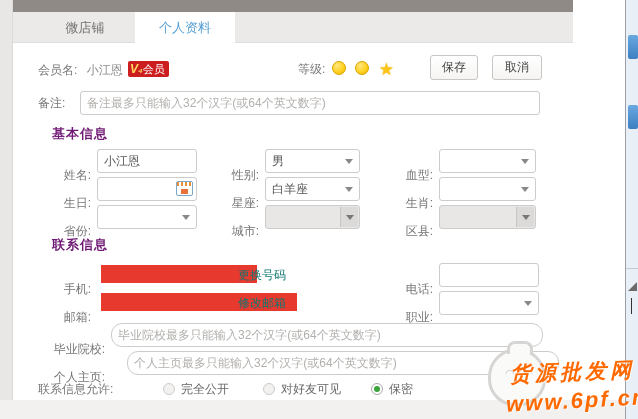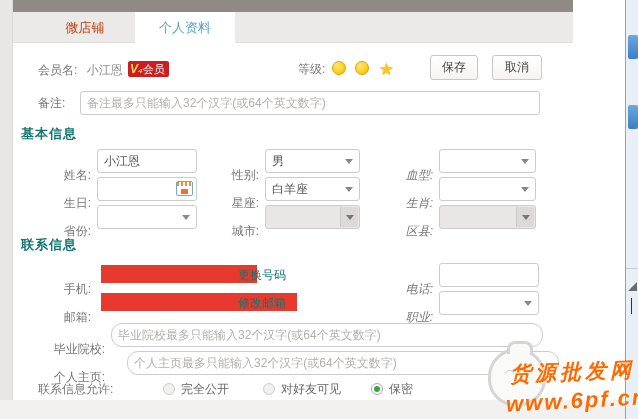--- a/index.html
+++ b/index.html
@@ -5,28 +5,28 @@
   * { margin:0; padding:0; box-sizing:border-box; }
   html,body { width:638px; height:419px; overflow:hidden; }
   body { font-family:"Liberation Sans","DejaVu Sans",sans-serif; font-size:12px; color:#666; background:#fff; position:relative; }
 
   .left-strip { position:absolute; left:0; top:0; width:13px; height:400px; background:#e9e7e5; border-right:1px solid #dcdad8; }
   .bottom-strip { position:absolute; left:0; top:400px; width:638px; height:19px; background:#f2f1ef; }
 
   .dialog { position:absolute; left:13px; top:0; width:560px; height:400px; background:#fff; }
   .topbar { position:absolute; left:0; top:0; width:100%; height:12px; background:#8f8a86; }
   .tabbar { position:absolute; left:0; top:12px; width:100%; height:31px; background:#eceae8; border-bottom:1px solid #e0dedc; }
-  .tab { position:absolute; top:0; height:31px; line-height:31px; text-align:center; font-size:13px; color:#c2410c; cursor:pointer; }
+  .tab { position:absolute; top:0; height:31px; line-height:31px; text-align:center; font-size:13px; color:#737373; cursor:pointer; }
   .tab-shop { left:22px; width:100px; }
   .tab-profile { left:122px; width:100px; background:#fff; color:#56a0d3; }
 
   .content { position:absolute; left:0; top:43px; width:100%; height:357px; background:#fff; }
 
   .lbl { color:#777; }
-  .heading { position:absolute; left:8px; font-size:13px; color:#0f766e; font-weight:bold; letter-spacing:1px;font-family:Liberation Mono, monospace; }
+  .heading { position:absolute; left:39px; font-size:13px; color:#701a75; font-weight:bold; letter-spacing:1px;font-family:Liberation Mono, monospace; }
 
   .member-row { position:absolute; left:25px; top:17px; height:20px; line-height:20px; }
   .member-name { color:#888; margin-left:6px; }
   .vip-badge { display:inline-block; margin-left:2px; background:#cc1e1e; color:#fff; height:16px; line-height:16px; padding:0 4px 0 2px; font-size:11px; border-radius:2px; vertical-align:1px; }
   .vip-v { color:#ffd75e; font-style:italic; font-weight:bold; font-size:12px; }
   .level-row { position:absolute; left:285px; top:15px; height:22px; line-height:22px; }
   .coin { display:inline-block; width:14px; height:14px; border-radius:50%; background:radial-gradient(circle at 35% 30%, #ffe680, #ffcf1a 60%, #e8ae00); border:1px solid #d9a400; vertical-align:-2px; margin-right:6px; }
   .star { color:#ffc61a; font-size:17px; text-shadow:0 0 1px #d9a400; vertical-align:-2px; }
 
   .btn { position:absolute; top:12px; height:25px; line-height:23px; background:linear-gradient(#fff,#f5f4f2); border:1px solid #c9c7c5; border-radius:3px; color:#444; font-size:12px; text-align:center; cursor:pointer; }
@@ -39,21 +39,21 @@
   .inp::placeholder { color:#b3b0ad; }
   .remark-input { position:absolute; left:42px; top:1px; width:460px; }
 
   .h-basic { top:82px; }
   .h-contact { top:193px; }
 
   .fgroup { position:absolute; height:26px; display:flex; align-items:center; }
   .fgroup .lbl { display:inline-block; text-align:right; margin-right:6px;margin-top:28px; }
   .lbl-w50 { width:50px; }
   .lbl-w48 { width:46px; }
-  .lbl-w52 { width:50px;font-style:italic; }
+  .lbl-w52 { width:50px; }
   .lbl-w64 { width:64px; }
   .c1 { left:28px; }  .c2 { left:200px; } .c3 { left:370px; }
   .r1 { top:105px; } .r2 { top:133px; } .r3 { top:161px; }
   .rc1 { top:219px; } .rc2 { top:247px; }
   .rs1 { top:279px; } .rs2 { top:307px;gap:16px; }
 
   .ctl-100 { width:100px; } .ctl-95 { width:95px; } .ctl-97 { width:97px; }
 
   .select { position:relative; height:24px; border:1px solid #ccc; border-radius:3px; background:#fff; line-height:22px; padding:0 20px 0 6px; color:#555; cursor:pointer; }
   .select .caret { position:absolute; right:6px; top:9px; width:0; height:0; border-left:4px solid transparent; border-right:4px solid transparent; border-top:5px solid #888; }

